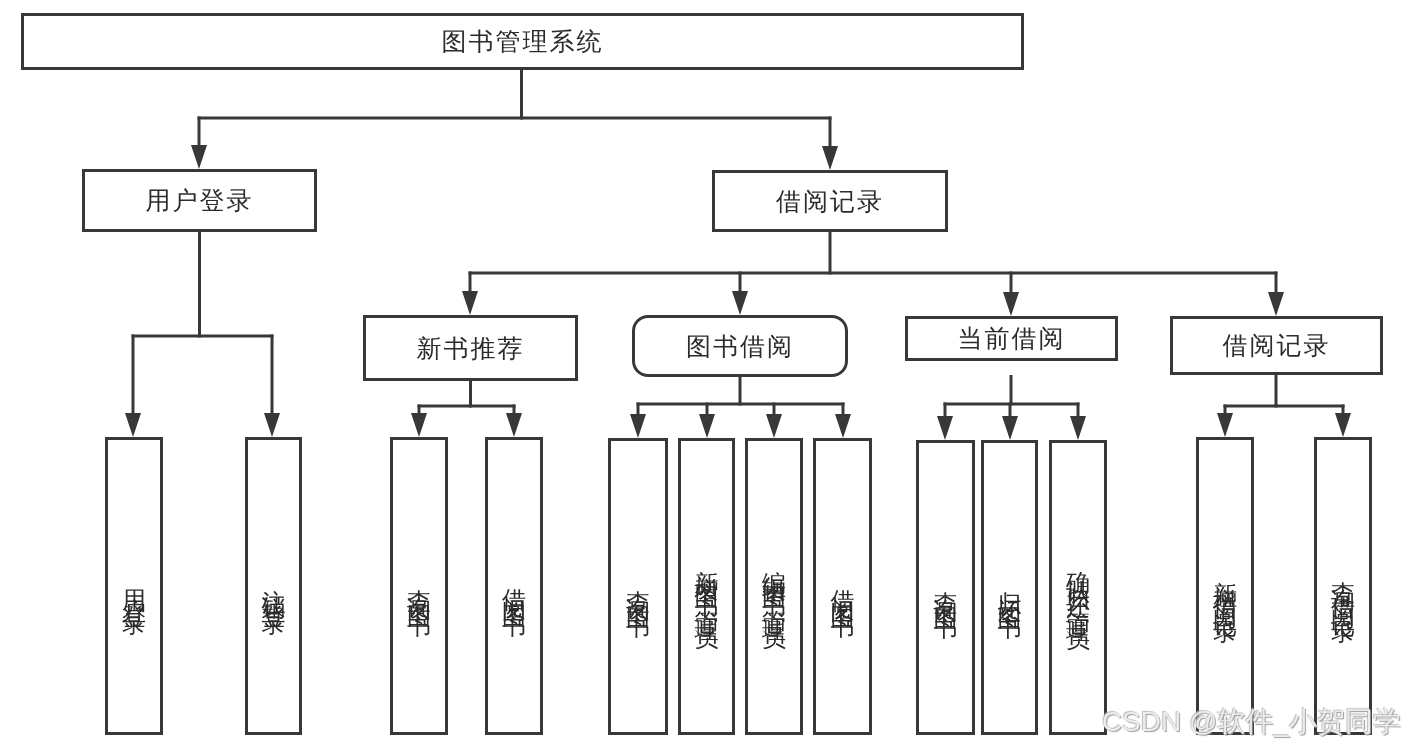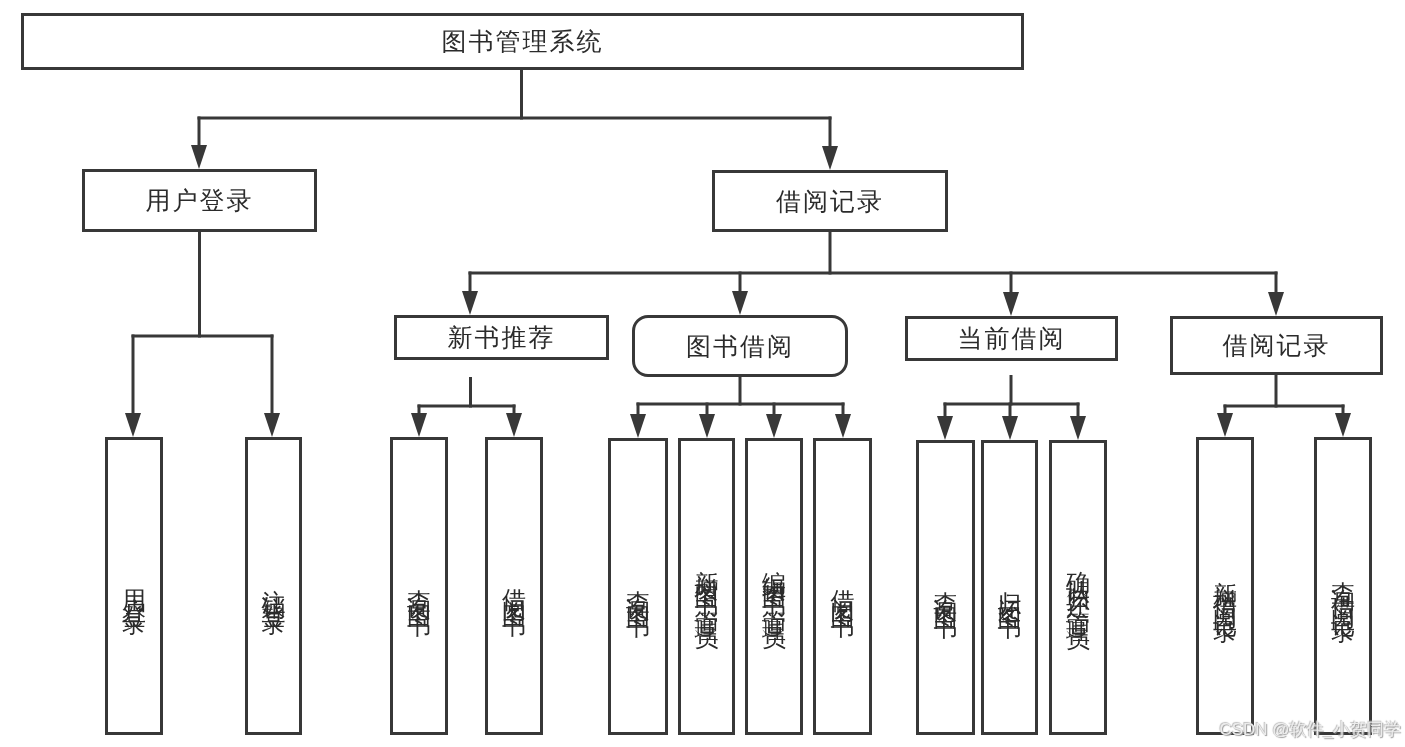--- a/index.html
+++ b/index.html
@@ -28,21 +28,21 @@
   .v-node{
     writing-mode:vertical-rl;
     text-orientation:mixed;
     font-size:24px;
     letter-spacing:8px;
     line-height:1;
   }
   .watermark{
     position:absolute;
     right:4px;bottom:6px;
-    font-size:17px;
+    font-size:28px;
     color:#ececec;
     text-shadow:1px 1px 1px #9c9c9c,-1px -1px 1px #bdbdbd;
     white-space:nowrap;
     z-index:5;
   }
 </style>
 </head>
 <body>
 
 <div class="canvas">
@@ -127,21 +127,21 @@
     <span>图书管理系统</span>
   </div>
 
   <div class="node h-node" style="left:82px;top:169px;width:235px;height:63px;">
     <span>用户登录</span>
   </div>
   <div class="node h-node" style="left:712px;top:170px;width:236px;height:62px;">
     <span>借阅记录</span>
   </div>
 
-  <div class="node h-node" style="left:363px;top:315px;width:215px;height:45px;margin-left:31px;">
+  <div class="node h-node" style="left:363px;top:315px;width:215px;height:66px;">
     <span>新书推荐</span>
   </div>
   <div class="node h-node" style="left:632px;top:315px;width:216px;height:62px;border-radius:16px;">
     <span>图书借阅</span>
   </div>
   <div class="node h-node" style="left:905px;top:316px;width:213px;height:45px;">
     <span>当前借阅</span>
   </div>
   <div class="node h-node" style="left:1170px;top:316px;width:213px;height:59px;">
     <span>借阅记录</span>

